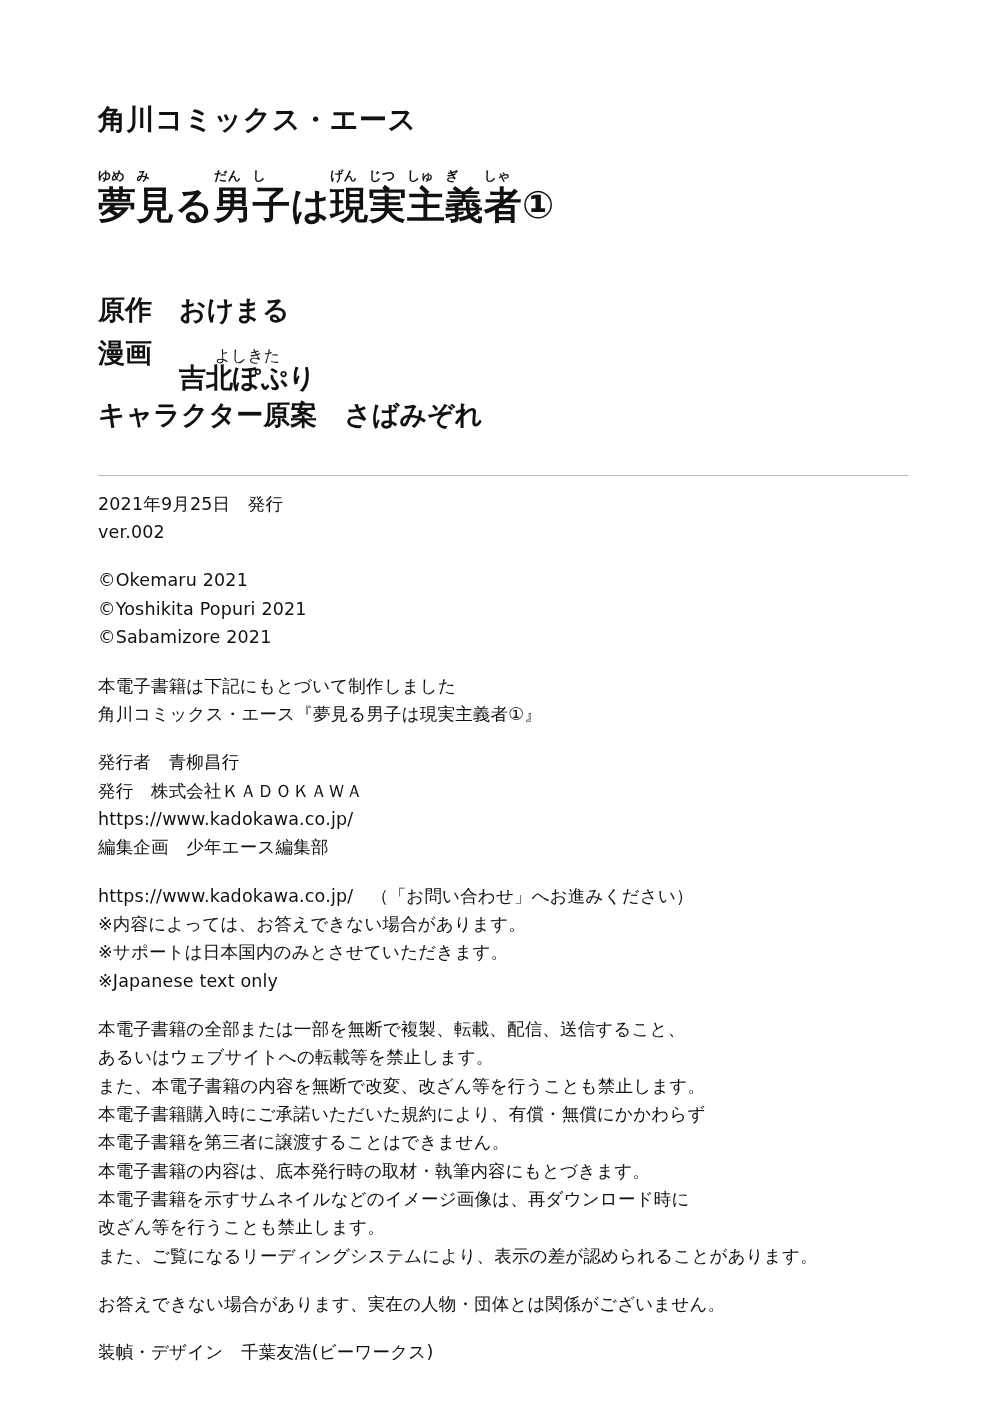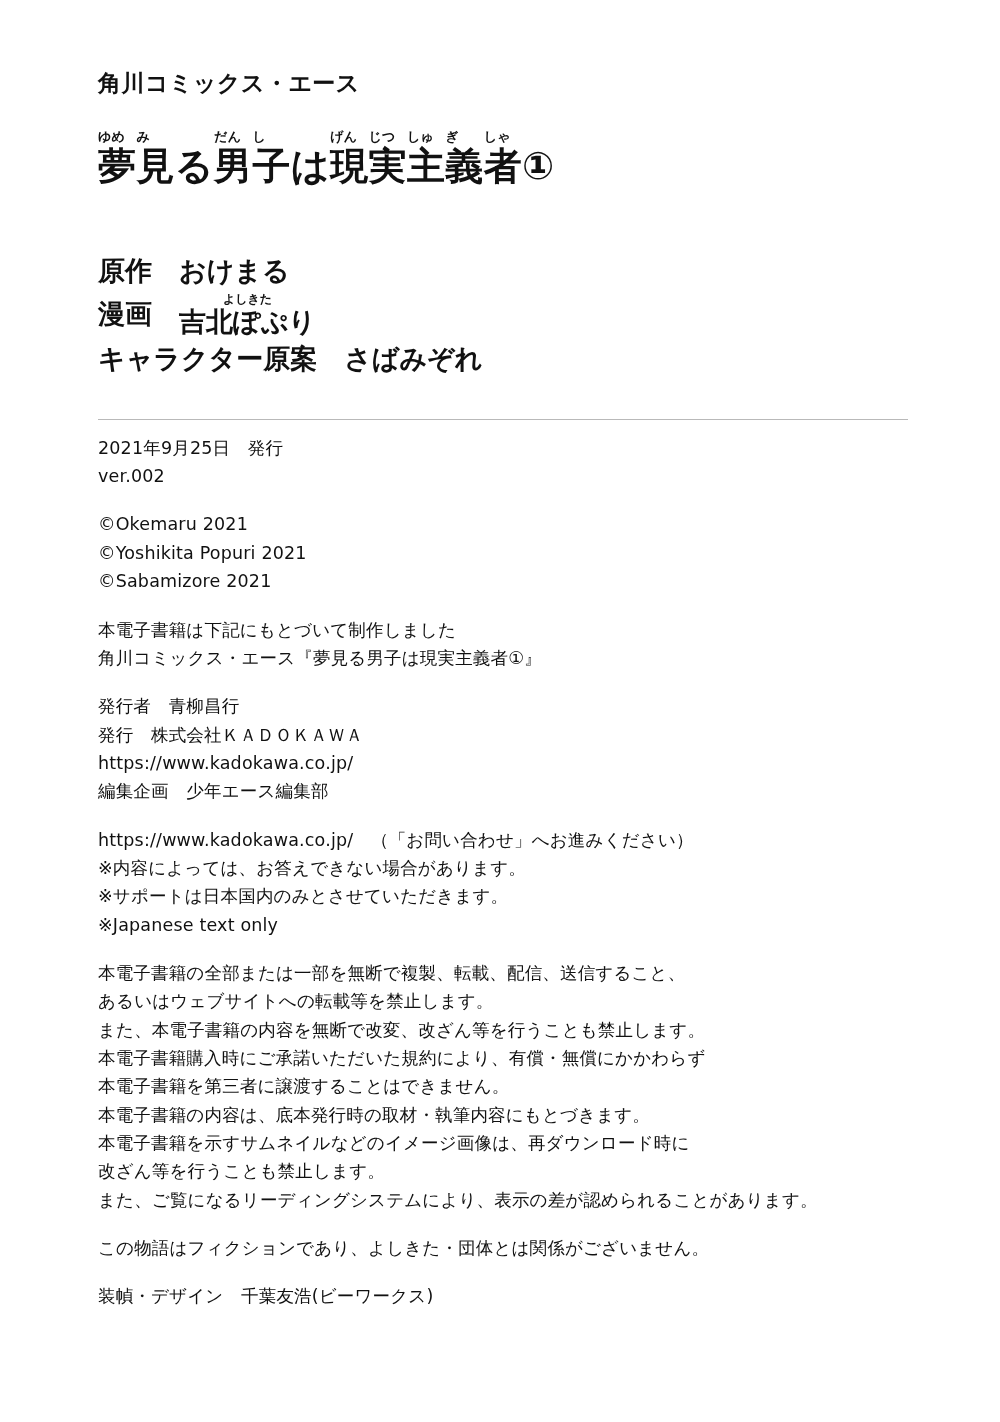--- a/index.html
+++ b/index.html
@@ -24,24 +24,24 @@
   }
   .content {
     position: absolute;
     left: 98px;
     top: 0;
     width: 810px;
   }
 
   
   .imprint {
-    font-size: 23px;
+    font-size: 28px;
     font-weight: 700;
     letter-spacing: 0.02em;
-    margin-top: 70px;
+    margin-top: 103px;
     line-height: 1.2;
   }
 
   
   .title-block {
     margin-top: 30px;
     display: flex;
     align-items: flex-end;
   }
   .ruby-group {
@@ -105,24 +105,25 @@
   .credit-name {
     display: inline-block;
   }
   .credit-name-ruby {
     display: inline-flex;
     flex-direction: column;
     align-items: center;
     line-height: 1;
   }
   .credit-name-ruby .rt2 {
-    font-size: 12px;
-    font-weight: 700;
+    font-size: 16px;
+    font-weight: 400;
     height: 15px;
     line-height: 15px;
+    margin-top: 17px;
   }
   .credit-name-ruby .rb2 {
     font-size: 27px;
     font-weight: 700;
     line-height: 1.1;
   }
 
   hr.divider {
     border: none;
     border-top: 1px solid #b9b9b9;
@@ -272,21 +273,21 @@
         <div>また、本電子書籍の内容を無断で改変、改ざん等を行うことも禁止します。</div>
         <div>本電子書籍購入時にご承諾いただいた規約により、有償・無償にかかわらず</div>
         <div>本電子書籍を第三者に譲渡することはできません。</div>
         <div>本電子書籍の内容は、底本発行時の取材・執筆内容にもとづきます。</div>
         <div>本電子書籍を示すサムネイルなどのイメージ画像は、再ダウンロード時に</div>
         <div>改ざん等を行うことも禁止します。</div>
         <div>また、ご覧になるリーディングシステムにより、表示の差が認められることがあります。</div>
       </div>
 
       <div class="blk">
-        <div>この物語はフィクションであり、よしきた・団体とは関係がございません。</div>
+        <div>お答えできない場合があります、実在の人物・団体とは関係がございません。</div>
       </div>
 
       <div class="blk">
         <div>装幀・デザイン　千葉友浩(ビーワークス)</div>
       </div>
 
     </div>
   </div>
 </div>
 

